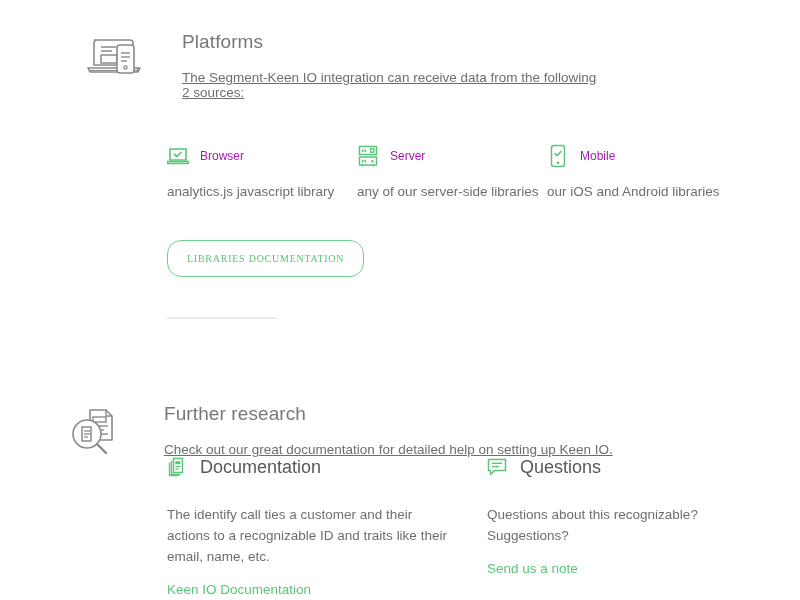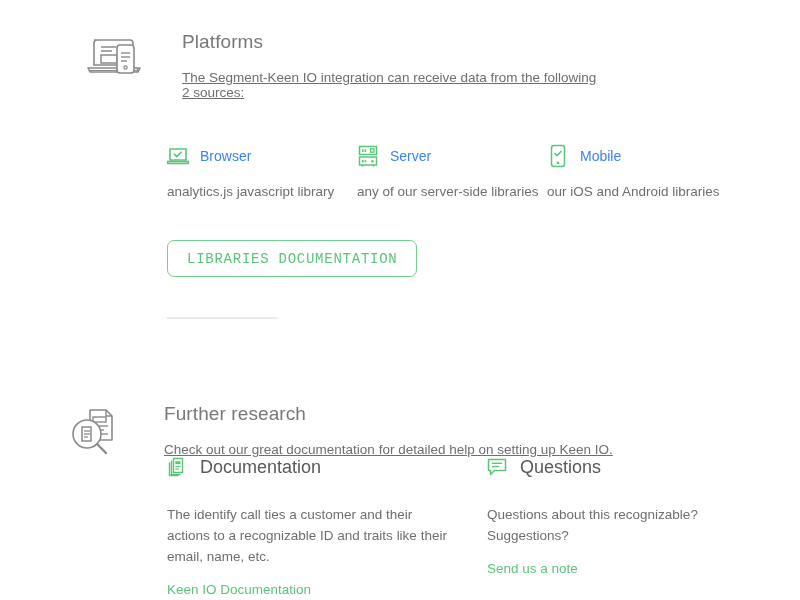--- a/index.html
+++ b/index.html
@@ -80,51 +80,51 @@
   }
   .card-icon {
     width: 22px;
     height: 24px;
     flex: 0 0 22px;
     display: flex;
     align-items: center;
     justify-content: center;
   }
   .card-label {
-    font-size: 14px;
-    color: #3b82f6;
+    font-size: 12px;
+    color: #a21caf;
     padding-left: 11px;
     line-height: 18px;
   }
   .card-desc {
     font-size: 13.5px;
     color: #6d6e71;
     margin-top: 14px;
     line-height: 20px;
     white-space: nowrap;
   }
 
   
   .btn-row {
     position: absolute;
     left: 167px;
     top: 240px;
   }
   .btn-outline {
     display: inline-block;
     border: 1px solid #6fd18d;
-    border-radius: 7px;
+    border-radius: 14px;
     color: #5ac578;
     background: #ffffff;
-    font-size: 14px;
+    font-size: 10px;
     letter-spacing: 0.75px;
     padding: 12px 19px 11px 19px;
     line-height: 12px;
     cursor: pointer;
-    font-family: Liberation Mono, monospace;
+    font-family: Liberation Serif, serif;
   }
 
   
   .divider {
     position: absolute;
     left: 167px;
     top: 317px;
     width: 110px;
     height: 2px;
     background: #eceae6;

